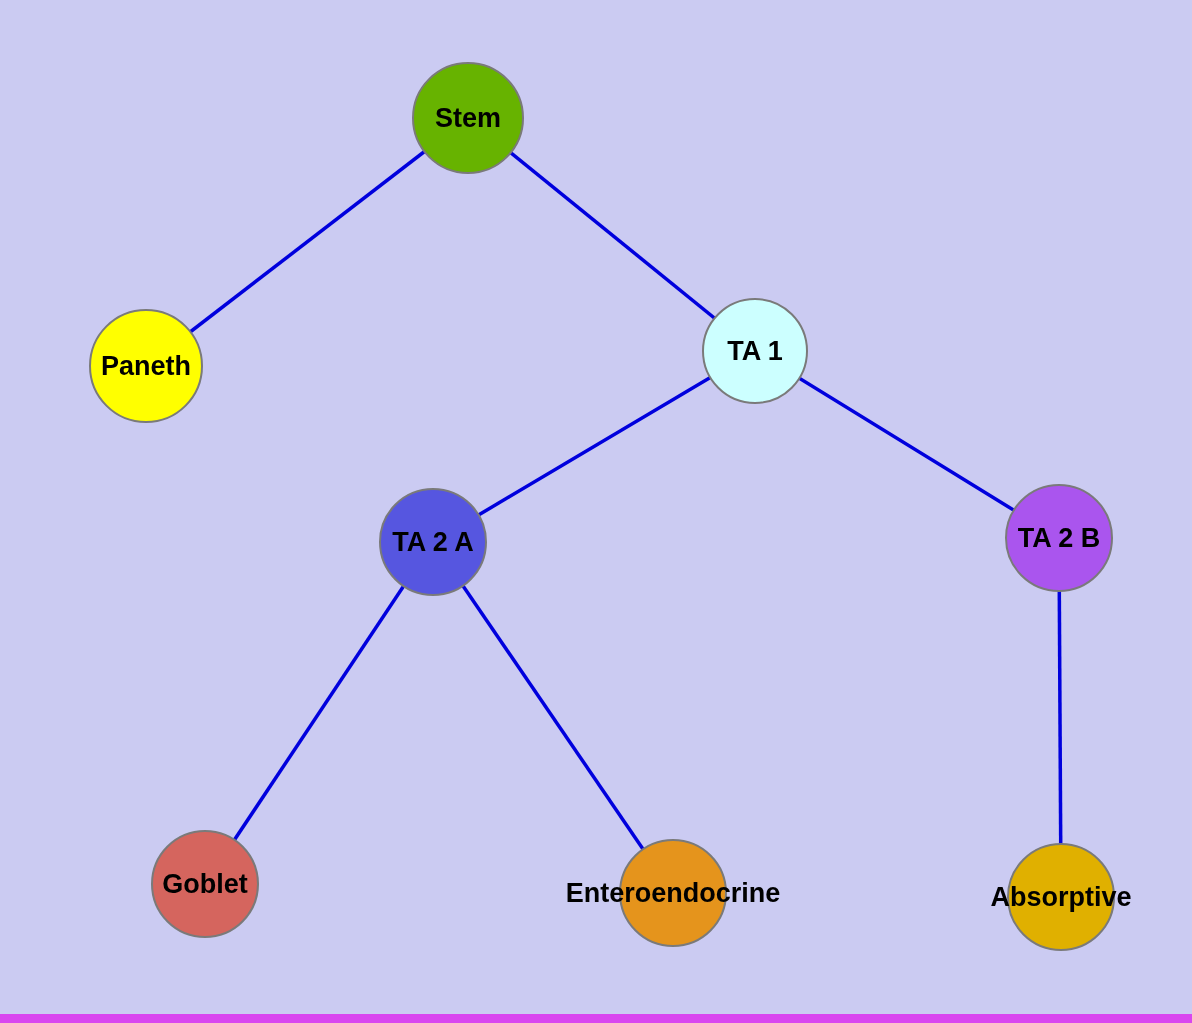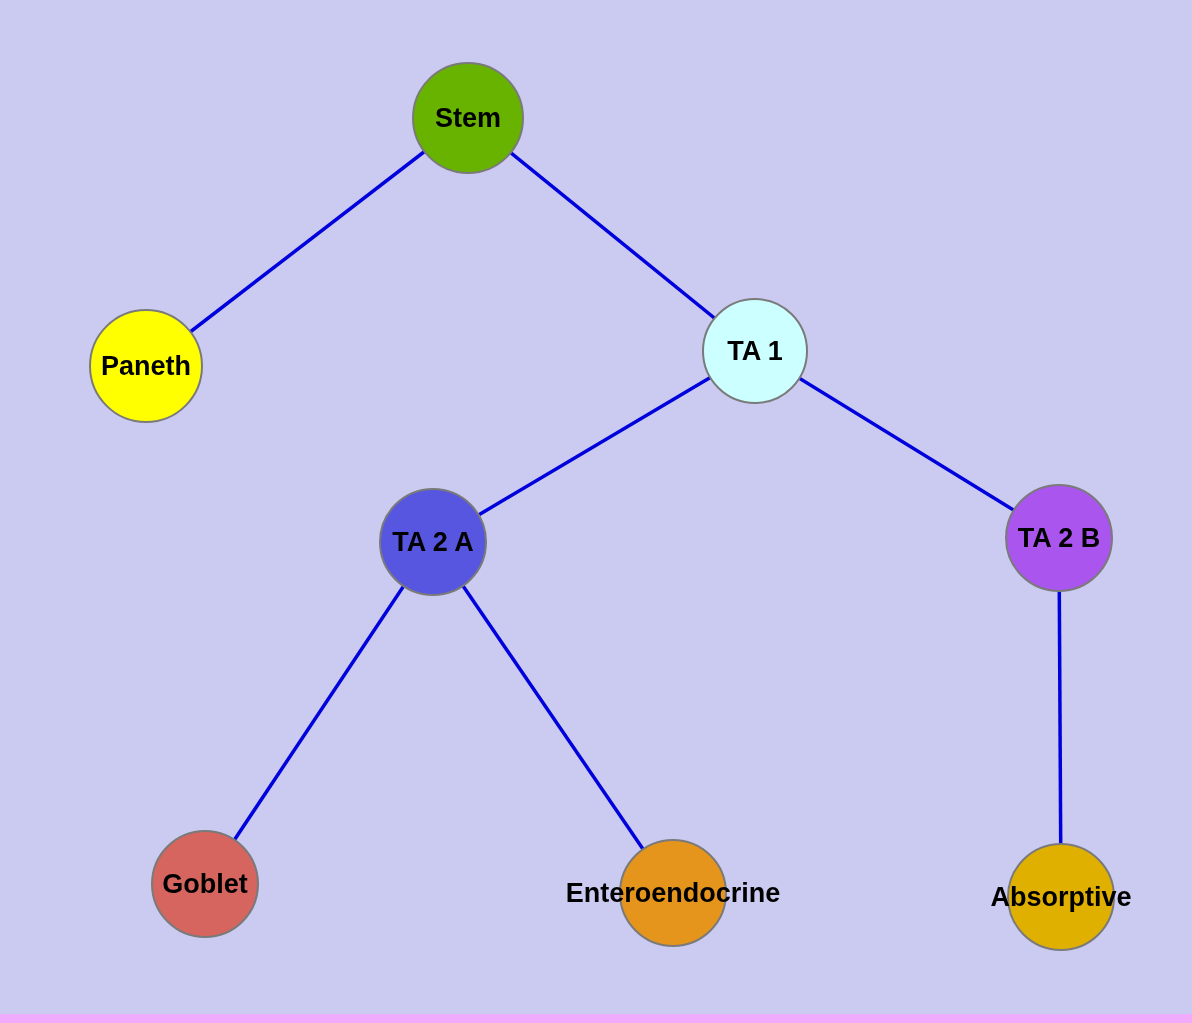--- a/index.html
+++ b/index.html
@@ -4,21 +4,21 @@
 <style>
   html, body {
     margin: 0;
     padding: 0;
     background: #ffffff;
   }
   .canvas {
     position: relative;
     width: 1192px;
     height: 1023px;
-    background: #f0abfc;
+    background: #d946ef;
     overflow: hidden;
     font-family: "Liberation Sans", "DejaVu Sans", sans-serif;
   }
   svg {
     display: block;
   }
   .node-label {
     font-family: "Liberation Sans", "DejaVu Sans", sans-serif;
     font-weight: bold;
     font-size: 27px;

